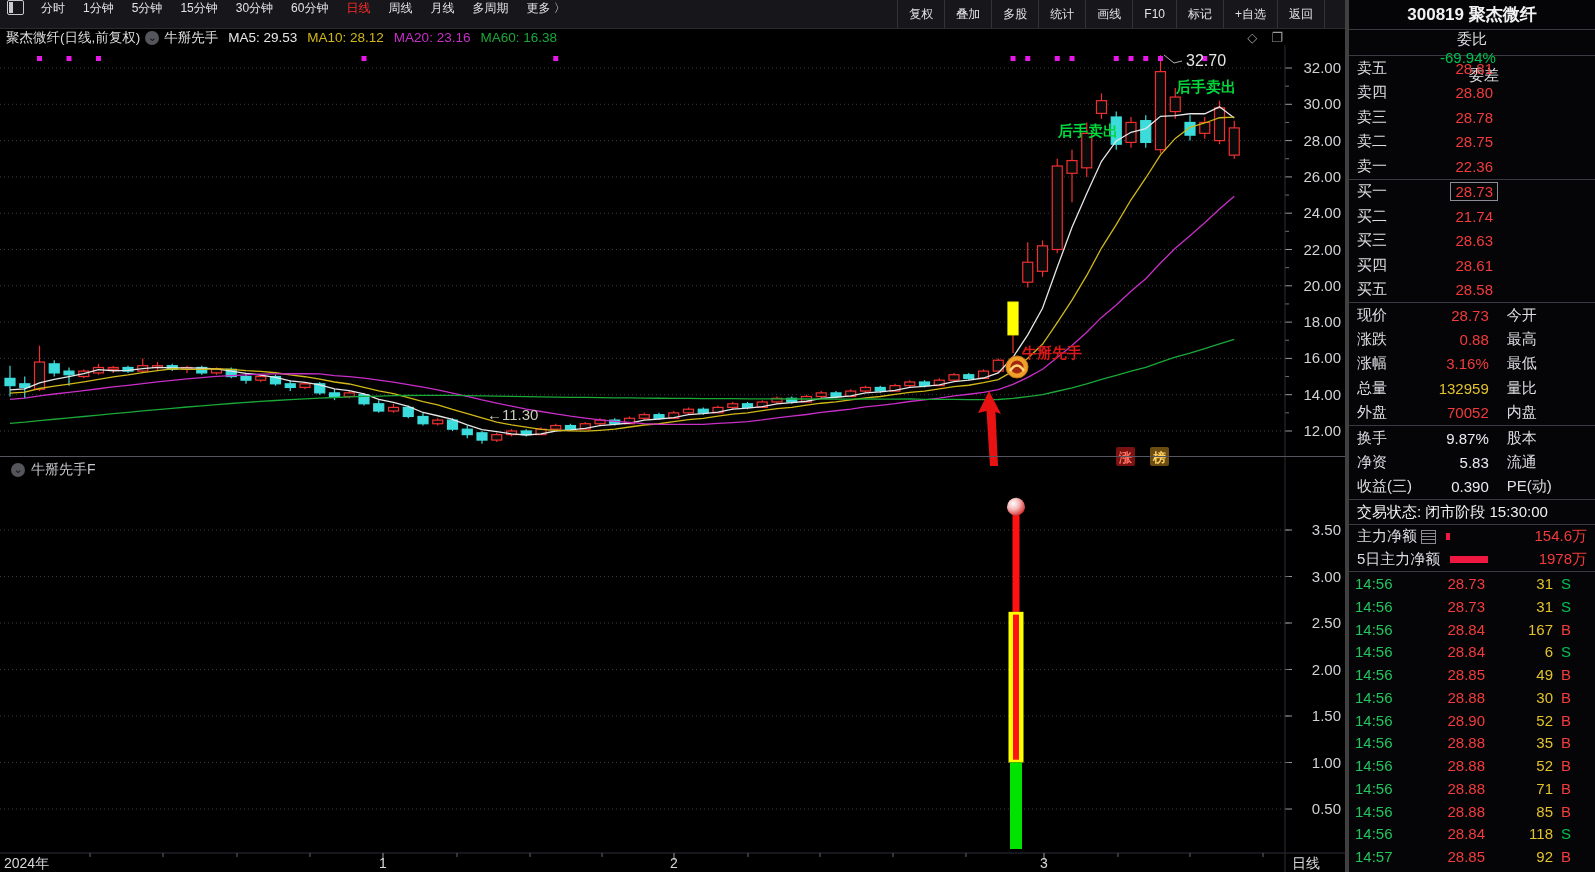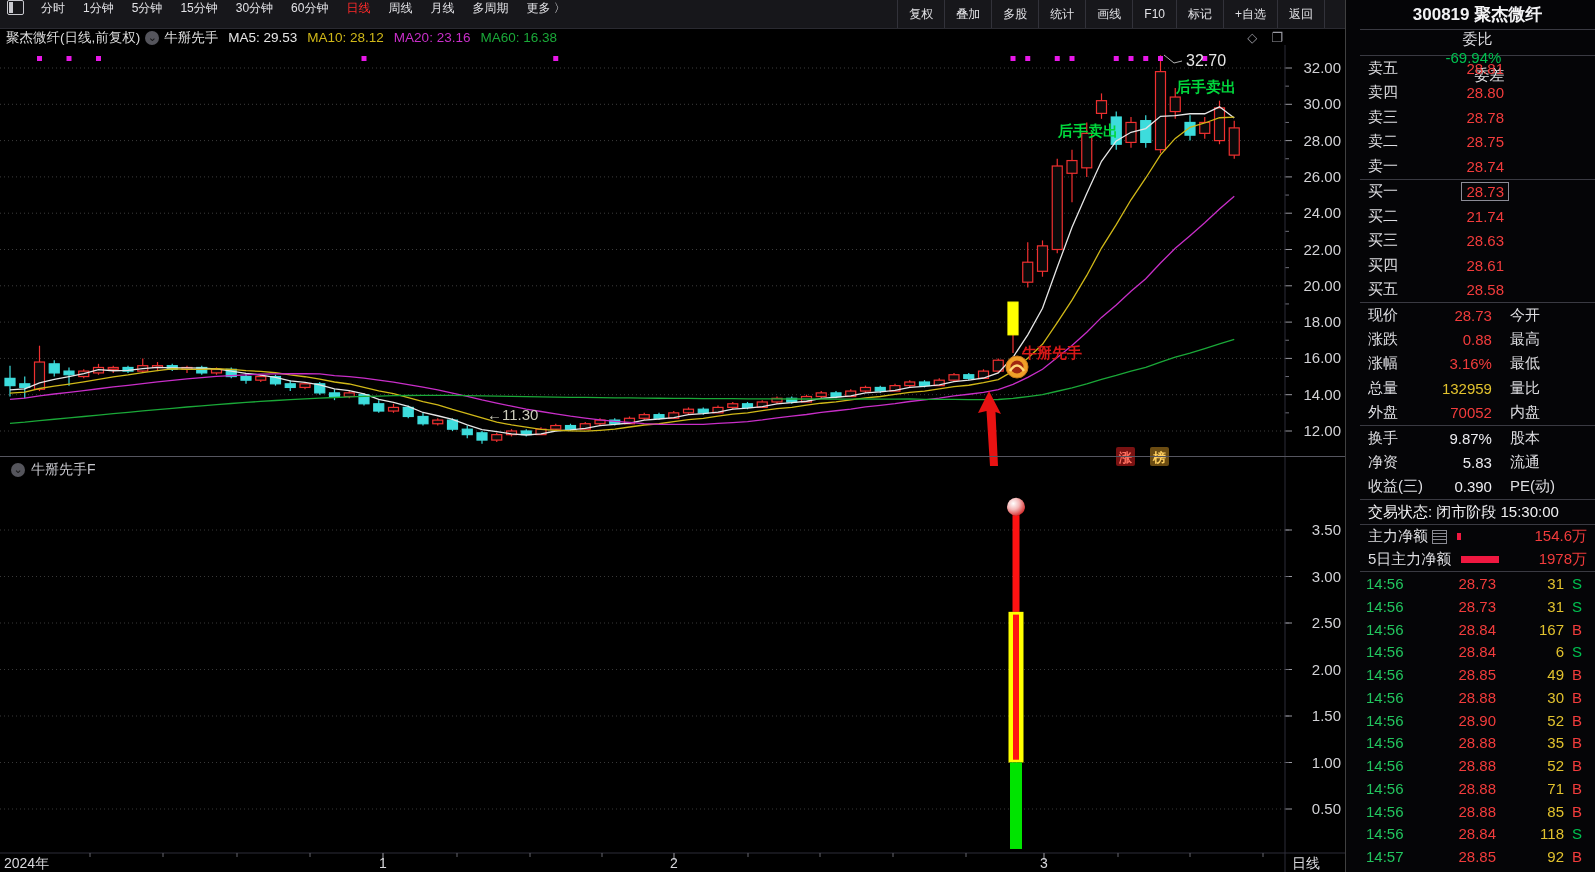--- a/index.html
+++ b/index.html
@@ -34,22 +34,22 @@
 
   
   #chartWrap{position:absolute;left:0;top:45px;width:1345px;height:827px;}
   #chartSvg{position:absolute;left:0;top:0;}
   .subpanel-header{position:absolute;left:6px;top:416px;display:flex;align-items:center;
                    color:#c6c6cc;font-size:14px;}
   .subpanel-header .circ-chev{margin-right:6px;}
 
   
   .quote{position:absolute;left:1345px;top:0;width:250px;height:872px;
-         background:#050507;border-left:1px solid #404040;box-sizing:border-box;
-         color:#e0e0e4;font-size:15px;overflow:hidden;padding-left:14px;}
+         background:#050507;border-left:4px solid #404040;box-sizing:border-box;
+         color:#e0e0e4;font-size:15px;overflow:hidden;}
   .q-title{height:29px;line-height:29px;text-align:center;font-size:17px;font-weight:bold;
            color:#f2f2f4;border-bottom:1px solid #3a3a42;}
   .q-weibi{height:25px;display:flex;align-items:center;border-bottom:1px solid #3a3a42;padding:0 8px;flex-direction:column;}
   .q-weibi .wlab{color:#dedee2;}
   .q-weibi .wval{margin-left:14px;width:78px;}
   .q-weibi .wlab2{margin-left:24px;}
   .q-lvrow{height:24.5px;display:flex;align-items:center;padding:0 8px;cursor:pointer;}
   .q-lvrow .lab{width:52px;color:#dedee2;}
   .q-lvrow .prc{width:84px;text-align:right;}
   .boxed{border:1px solid #8c8c96;padding:0 4px;margin-right:-5px;}
@@ -461,21 +461,21 @@
         <div class="q-lvrow">
           <span class="lab">卖三</span>
           <span class="prc red">28.78</span>
         </div>
         <div class="q-lvrow">
           <span class="lab">卖二</span>
           <span class="prc red">28.75</span>
         </div>
         <div class="q-lvrow">
           <span class="lab">卖一</span>
-          <span class="prc red">28.74</span>
+          <span class="prc red">22.36</span>
         </div>
       </div>
     <div id="buyRows" class="q-sep">
         <div class="q-lvrow">
           <span class="lab">买一</span>
           <span class="prc"><span class="boxed red">28.73</span></span>
         </div>
         <div class="q-lvrow">
           <span class="lab">买二</span>
           <span class="prc red">21.74</span>

